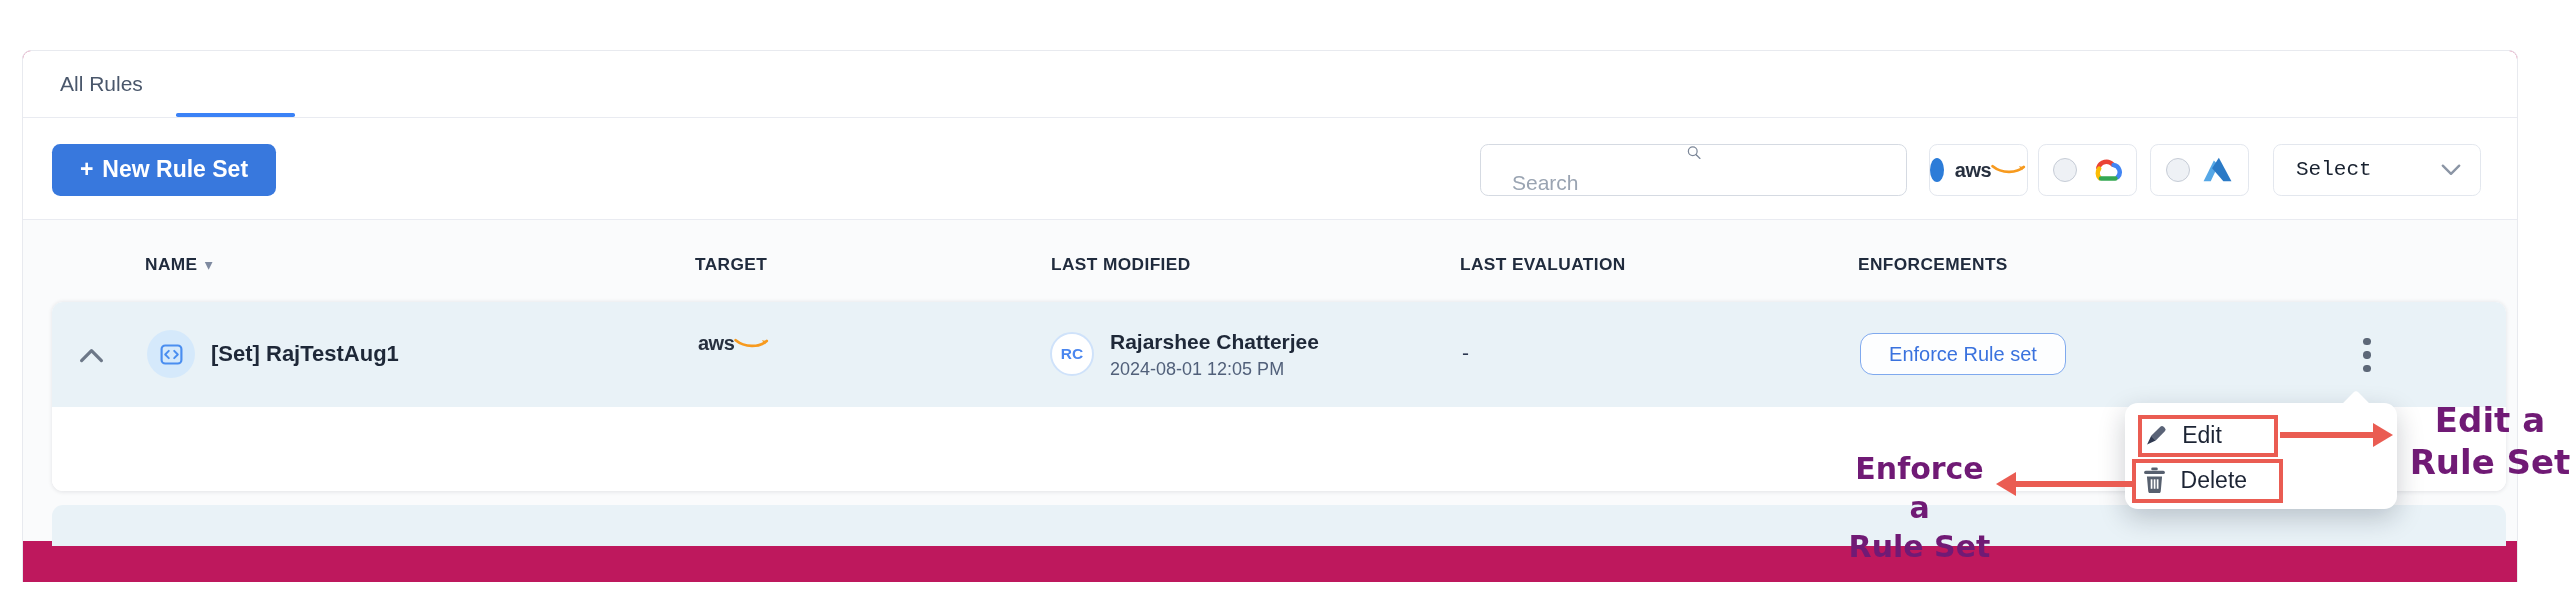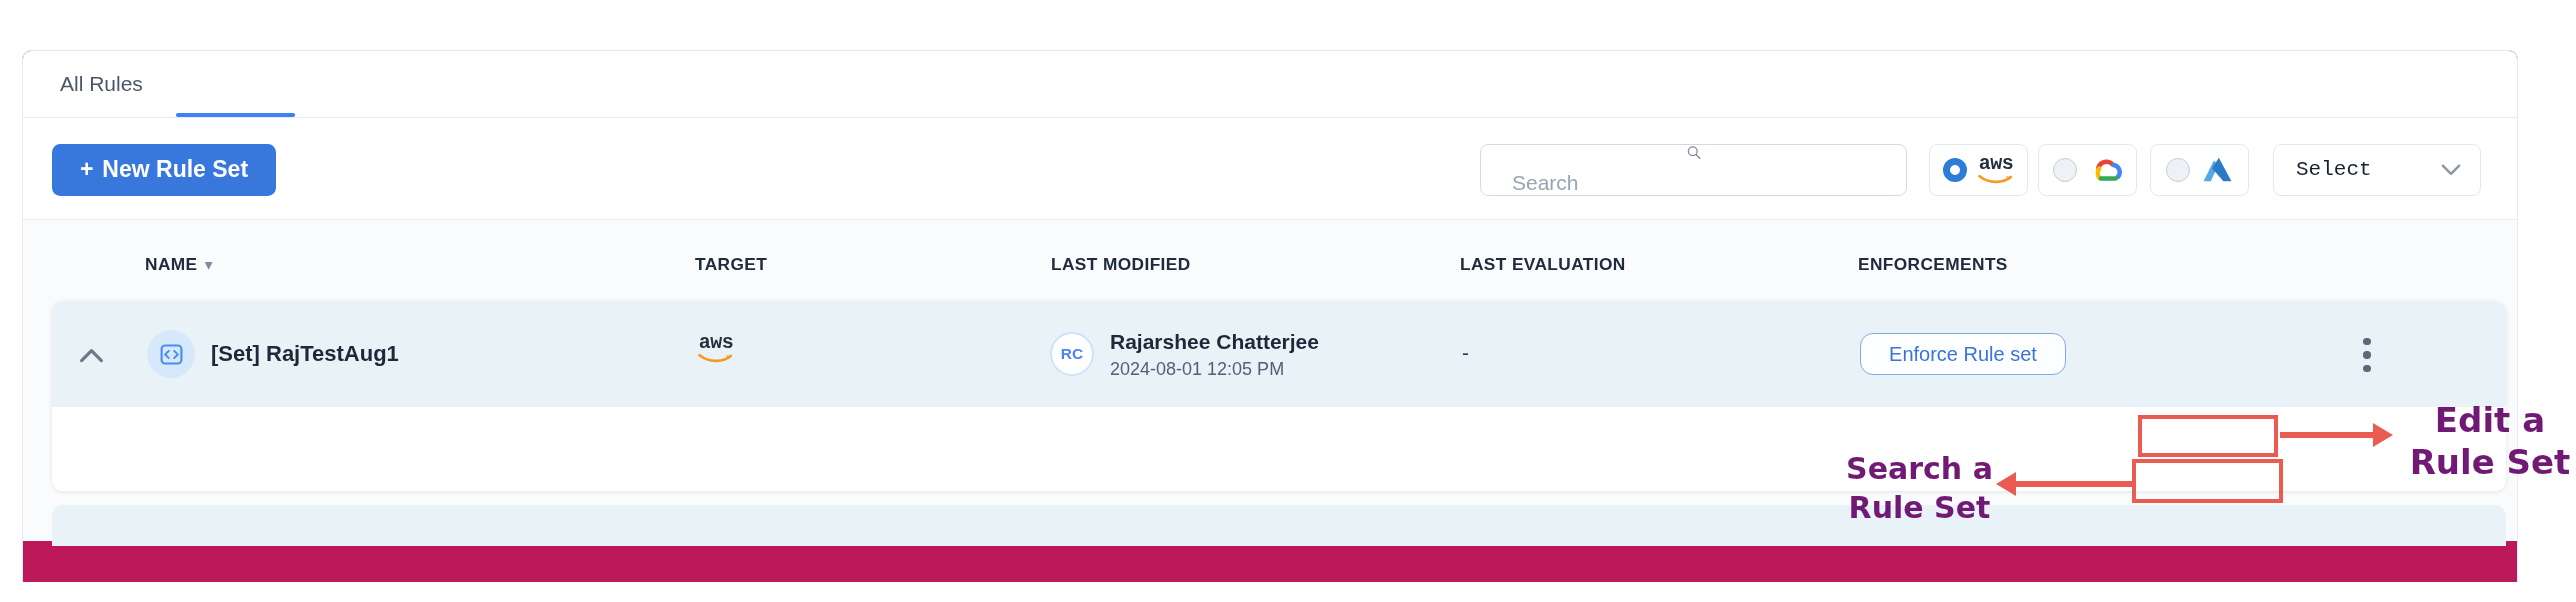--- a/index.html
+++ b/index.html
@@ -24,21 +24,21 @@
              border-radius:8.2px; color:#fff; font-size:23px; font-weight:bold; cursor:pointer;
              display:flex; align-items:center; justify-content:center; gap:9px; font-family:inherit; }
   .searchbox { position:absolute; left:1457px; top:25.5px; width:427px; height:52px; border:1.4px solid #d5dae2;
                border-radius:8.2px; background:#fff; display:flex; align-items:center; padding:0 31px; gap:11px;flex-direction:column; }
   .searchbox input { border:none; outline:none; font-size:21px; color:#333f52; width:100%; font-family:inherit; background:transparent; }
   .searchbox input::placeholder { color:#9aa4b2; }
   .provider { position:absolute; top:25.5px; width:99px; height:52px; border:1.4px solid #e3e7ee; border-radius:8.2px;
               background:#fff; display:flex; align-items:center; justify-content:center; gap:11px; cursor:pointer; }
   .radio-on  { width:24px; height:24px; border-radius:50%; border:7.3px solid #2c7cd8; background:#fff; }
   .radio-off { width:24px; height:24px; border-radius:50%; border:1.8px solid #c6ccd6; background:#eef1f5; }
-  .aws-logo { display:inline-flex; flex-direction:column; align-items:center; line-height:1;font-family:Liberation Mono, monospace; }
+  .aws-logo { display:inline-flex; flex-direction:row; align-items:center; line-height:1; }
   .aws-logo .aws-word { font-size:20px; font-weight:800; color:#27303f; letter-spacing:-0.5px; }
   .selectbox { position:absolute; left:2250px; top:25.5px; width:208px; height:52px; border:1.4px solid #e3e7ee;
                border-radius:8.2px; background:#fff; display:flex; align-items:center; justify-content:space-between;
                padding:0 18px 0 22px; cursor:pointer;font-family:Liberation Mono, monospace; }
   .selectbox .sel-label { font-size:21px; color:#18212f; }
 
   
   .tablewrap { position:absolute; left:0; top:169px; width:100%; height:321px; background:#fafbfc; }
   .colhead { position:absolute; top:34px; font-size:17.3px; font-weight:bold; color:#202b3d; letter-spacing:0.4px; }
   .sort-caret { font-size:15.5px; color:#7e8aa0; margin-left:7.3px; }
@@ -203,33 +203,53 @@
           
           
           
         </div>
       </div>
 
       <div class="row3" style="top:285px;"></div>
     </div>
   </div>
 
+  <div class="popup">
+    <div class="menu-item edit">
+      <svg width="24.6" height="24.6" viewBox="0 0 27 27">
+        <path d="M9 13 L19 3 a2.6 2.6 0 0 1 3.7 0 l1.3 1.3 a2.6 2.6 0 0 1 0 3.7 L14 18 Z" fill="#5a6377"></path>
+        <path d="M9 13 L14 18 L4.5 22.5 Z" fill="#2f3950"></path>
+      </svg>
+      <span>Edit</span>
+    </div>
+    <div class="menu-item del">
+      <svg width="23" height="26.5" viewBox="0 0 24 28">
+        <rect x="8.5" y="0.5" width="7" height="3" rx="1.5" fill="#57606f"></rect>
+        <rect x="1" y="4" width="22" height="3.5" rx="1.75" fill="#57606f"></rect>
+        <path d="M4 10 h16 l-1.4 15.5 a2.6 2.6 0 0 1 -2.6 2.4 H8 a2.6 2.6 0 0 1 -2.6 -2.4 Z" fill="#57606f"></path>
+        <rect x="8" y="13" width="1.8" height="10" fill="#ffffff"></rect>
+        <rect x="11.2" y="13" width="1.8" height="10" fill="#ffffff"></rect>
+        <rect x="14.4" y="13" width="1.8" height="10" fill="#ffffff"></rect>
+      </svg>
+      <span>Delete</span>
+    </div>
+  </div>
 
   <div class="anno-box" style="left:2138px;top:415px;width:140px;height:42px;"></div>
   <div class="anno-box" style="left:2132px;top:459px;width:151px;height:44px;"></div>
 
   <div class="anno-line" style="left:2280px;top:432px;width:95px;"></div>
   <div class="anno-head-right" style="left:2373px;top:423px;"></div>
 
   <div class="anno-line" style="left:2016px;top:481px;width:119px;"></div>
   <div class="anno-head-left" style="left:1996px;top:472px;"></div>
 
   <div class="anno-text edit">
     <div>Edit a</div>
     <div>Rule Set</div>
   </div>
   <div class="anno-text del">
-    <div>Search a</div>
+    <div>Enforce a</div>
     <div>Rule Set</div>
   </div>
 
 </div>
 
 
 </body></html>

